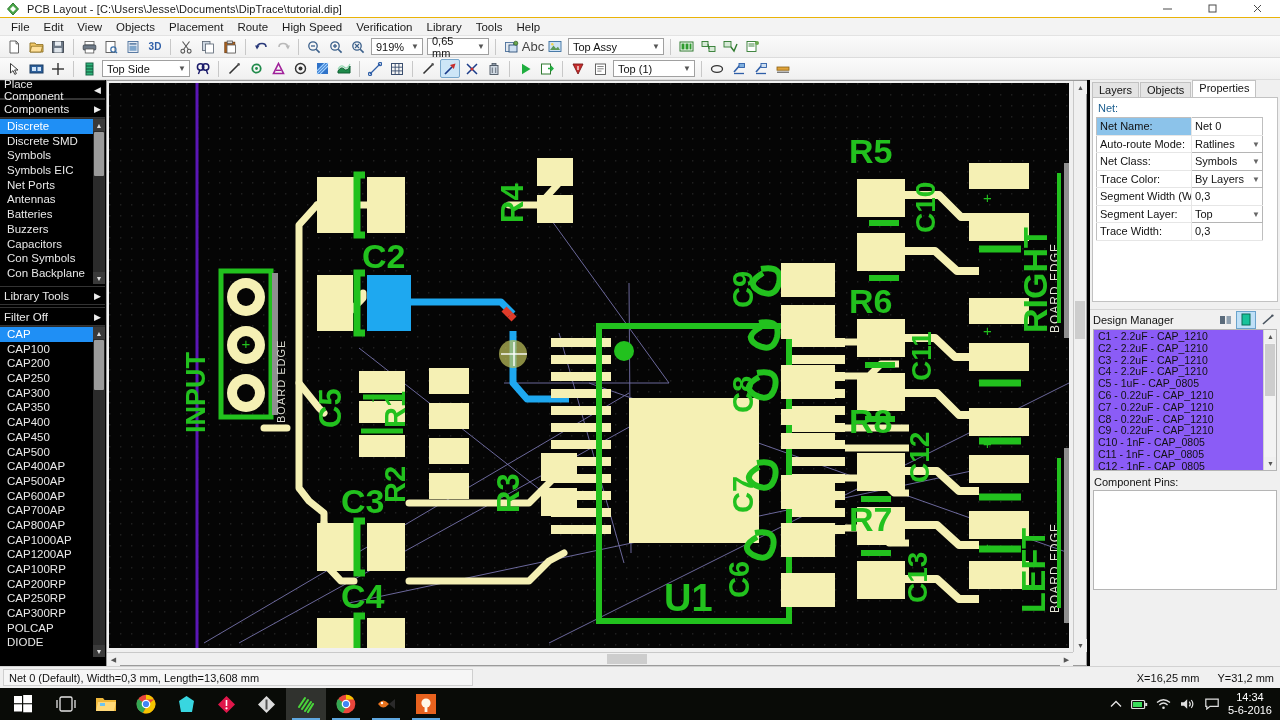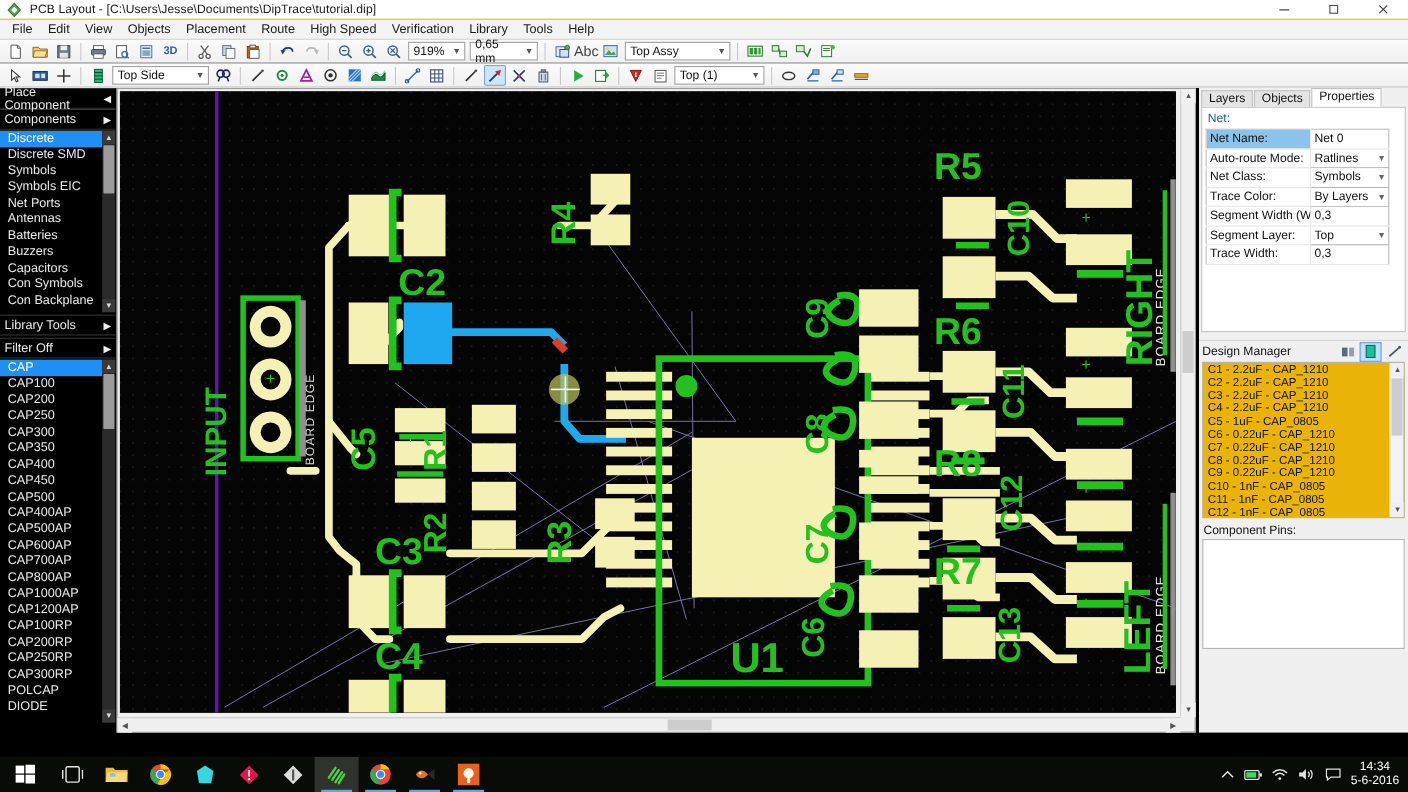--- a/index.html
+++ b/index.html
@@ -151,21 +151,21 @@
 
   .dm-head{
     display:flex; align-items:center; height:20px; margin-top:7px; padding:0 3px;
     border-top:1px solid #d5d5d5;
   }
   .dm-head .t{ font-size:11px; color:#111; }
   .dm-head .btns{ margin-left:auto; display:flex; }
   .dmbtn{ width:20px;height:18px; display:flex; align-items:center; justify-content:center; margin-left:1px;}
   .dmbtn.on{ background:#bfe0f7; border:1px solid #6aa3cc; }
   .dm-list{
-    position:relative; background:#eab308; border:1px solid #b5b5b5; margin:0 3px;
+    position:relative; background:#8b5cf6; border:1px solid #b5b5b5; margin:0 3px;
     height:142px; overflow:hidden;
   }
   .dm-list .inner{ position:absolute; left:0; top:1px; right:13px; }
   .dm-item{ height:11.8px; line-height:11.8px; font-size:10.5px; color:#111; padding-left:4px; white-space:nowrap;}
   .dm-vscroll{ position:absolute; right:0; top:0; width:13px; bottom:0; background:#f3f3f3; border-left:1px solid #d2d2d2;}
   .dm-vscroll .thumb{ position:absolute; left:1px; right:1px; background:#cdcdcd;}
   .cp-label{ font-size:11px; color:#111; margin:5px 0 2px 4px; }
   .cp-box{ background:#fff; border:1px solid #b5b5b5; margin:0 3px; height:100px; }
 
   
@@ -1026,20 +1026,27 @@
         <div class="sbar-btn" style="position:absolute;top:0;">▲</div>
         <div class="thumb" style="top:14px;height:52px;"></div>
         <div class="sbar-btn" style="position:absolute;bottom:0;">▼</div>
       </div>
     </div>
 
     <div class="cp-label">Component Pins:</div>
     <div class="cp-box"></div>
   </div>
 
+  <div class="statusbar">
+    <div class="sb-left">Net 0 (Default), Width=0,3 mm, Length=13,608 mm</div>
+    <div class="sb-right">
+      <span class="sb-coord">X=16,25 mm</span>
+      <span class="sb-coord">Y=31,2 mm</span>
+    </div>
+  </div>
 
   <div class="taskbar">
     <div class="tb-start">
       <svg width="18" height="18" viewBox="0 0 18 18">
           <rect x="0" y="1" width="8" height="7.2" fill="#fff"></rect>
           <rect x="9.2" y="0" width="8.8" height="8.2" fill="#fff"></rect>
           <rect x="0" y="9.3" width="8" height="7.2" fill="#fff"></rect>
           <rect x="9.2" y="9.3" width="8.8" height="8" fill="#fff"></rect>
         </svg>
     </div>

